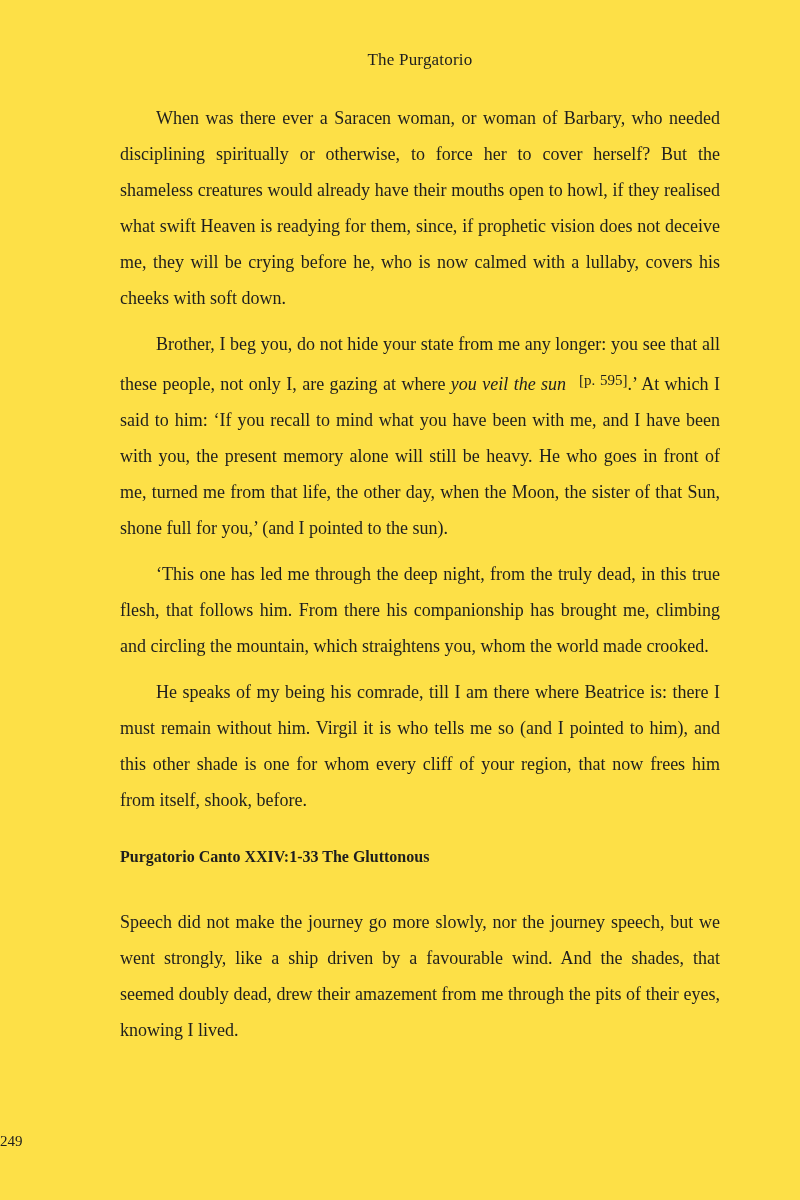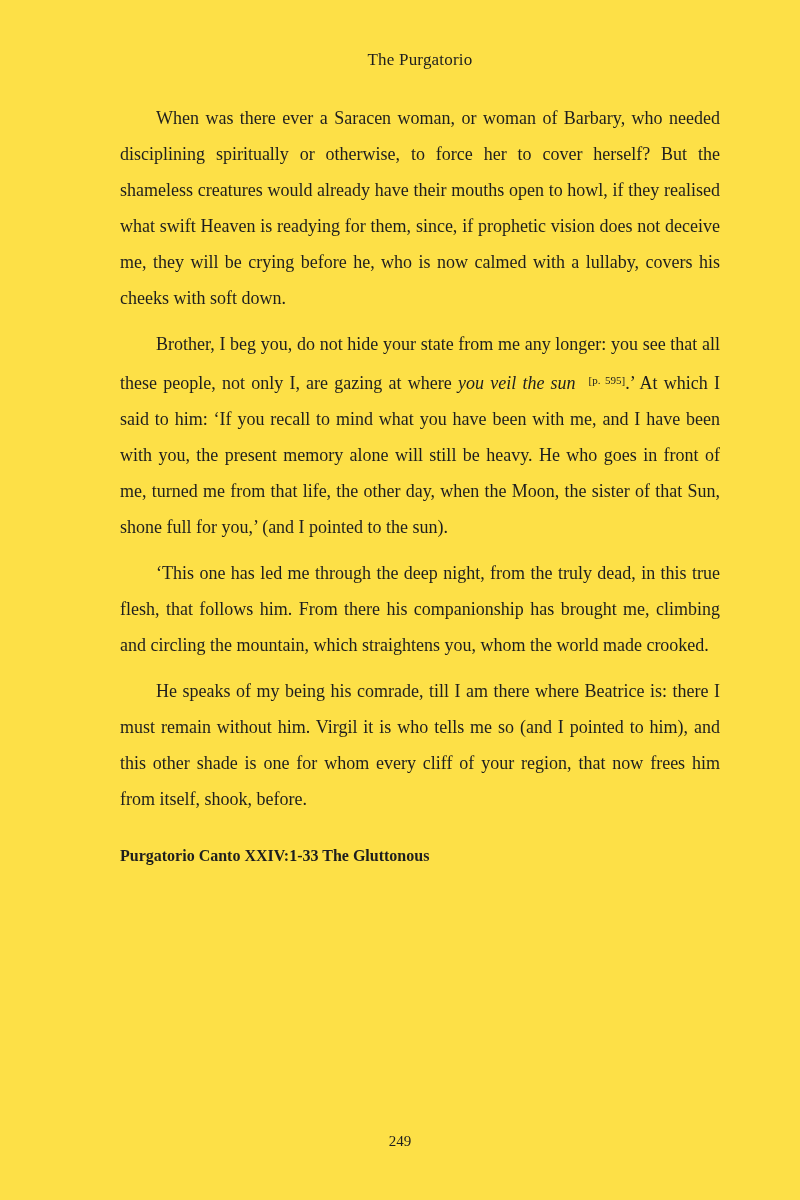--- a/index.html
+++ b/index.html
@@ -42,41 +42,40 @@
     line-height: 36px;
     text-align: justify;
   }
   p.body-par.indent {
     text-indent: 36px;
   }
   .it {
     font-style: italic;
   }
   .ref {
-    font-size: 11px;
+    font-size: 15px;
     vertical-align: 5px;
     letter-spacing: 0px;
     padding-left: 13px;
   }
   h2.section-heading {
     margin: 26px 0 0 0;
     font-size: 16px;
     line-height: 26px;
     font-weight: bold;
     text-align: left;
   }
   p.body-par.after-heading {
     margin-top: 34px;
   }
   .page-number {
     position: absolute;
     top: 1132px;
     left: 0;
     width: 800px;
-    text-align: center;
     font-size: 15px;
     line-height: 18px;
   }
 </style>
 </head>
 <body>
 
 <div class="page">
 
   <div class="running-head">The Purgatorio</div>
@@ -86,18 +85,19 @@
     <p class="body-par indent">When was there ever a Saracen woman, or woman of Barbary, who needed disciplining spiritually or otherwise, to force her to cover herself? But the shameless creatures would already have their mouths open to howl, if they realised what swift Heaven is readying for them, since, if prophetic vision does not deceive me, they will be crying before he, who is now calmed with a lullaby, covers his cheeks with soft down.</p>
 
     <p class="body-par indent"><span>Brother, I beg you, do not hide your state from me any longer: you see that all these people, not only I, are gazing at where </span><span class="it">you veil the sun</span><span class="ref">[p. 595]</span><span>.’ At which I said to him: ‘If you recall to mind what you have been with me, and I have been with you, the present memory alone will still be heavy. He who goes in front of me, turned me from that life, the other day, when the Moon, the sister of that Sun, shone full for you,’ (and I pointed to the sun).</span></p>
 
     <p class="body-par indent">‘This one has led me through the deep night, from the truly dead, in this true flesh, that follows him. From there his companionship has brought me, climbing and circling the mountain, which straightens you, whom the world made crooked.</p>
 
     <p class="body-par indent">He speaks of my being his comrade, till I am there where Beatrice is: there I must remain without him. Virgil it is who tells me so (and I pointed to him), and this other shade is one for whom every cliff of your region, that now frees him from itself, shook, before.</p>
 
     <h2 class="section-heading">Purgatorio Canto XXIV:1-33 The Gluttonous</h2>
 
+    <p class="body-par after-heading">Speech did not make the journey go more slowly, nor the journey speech, but we went strongly, like a ship driven by a favourable wind. And the shades, that seemed doubly dead, drew their amazement from me through the pits of their eyes, knowing I lived.</p>
 
   </div>
 
   <div class="page-number">249</div>
 
 </div>
 
 </body></html>

